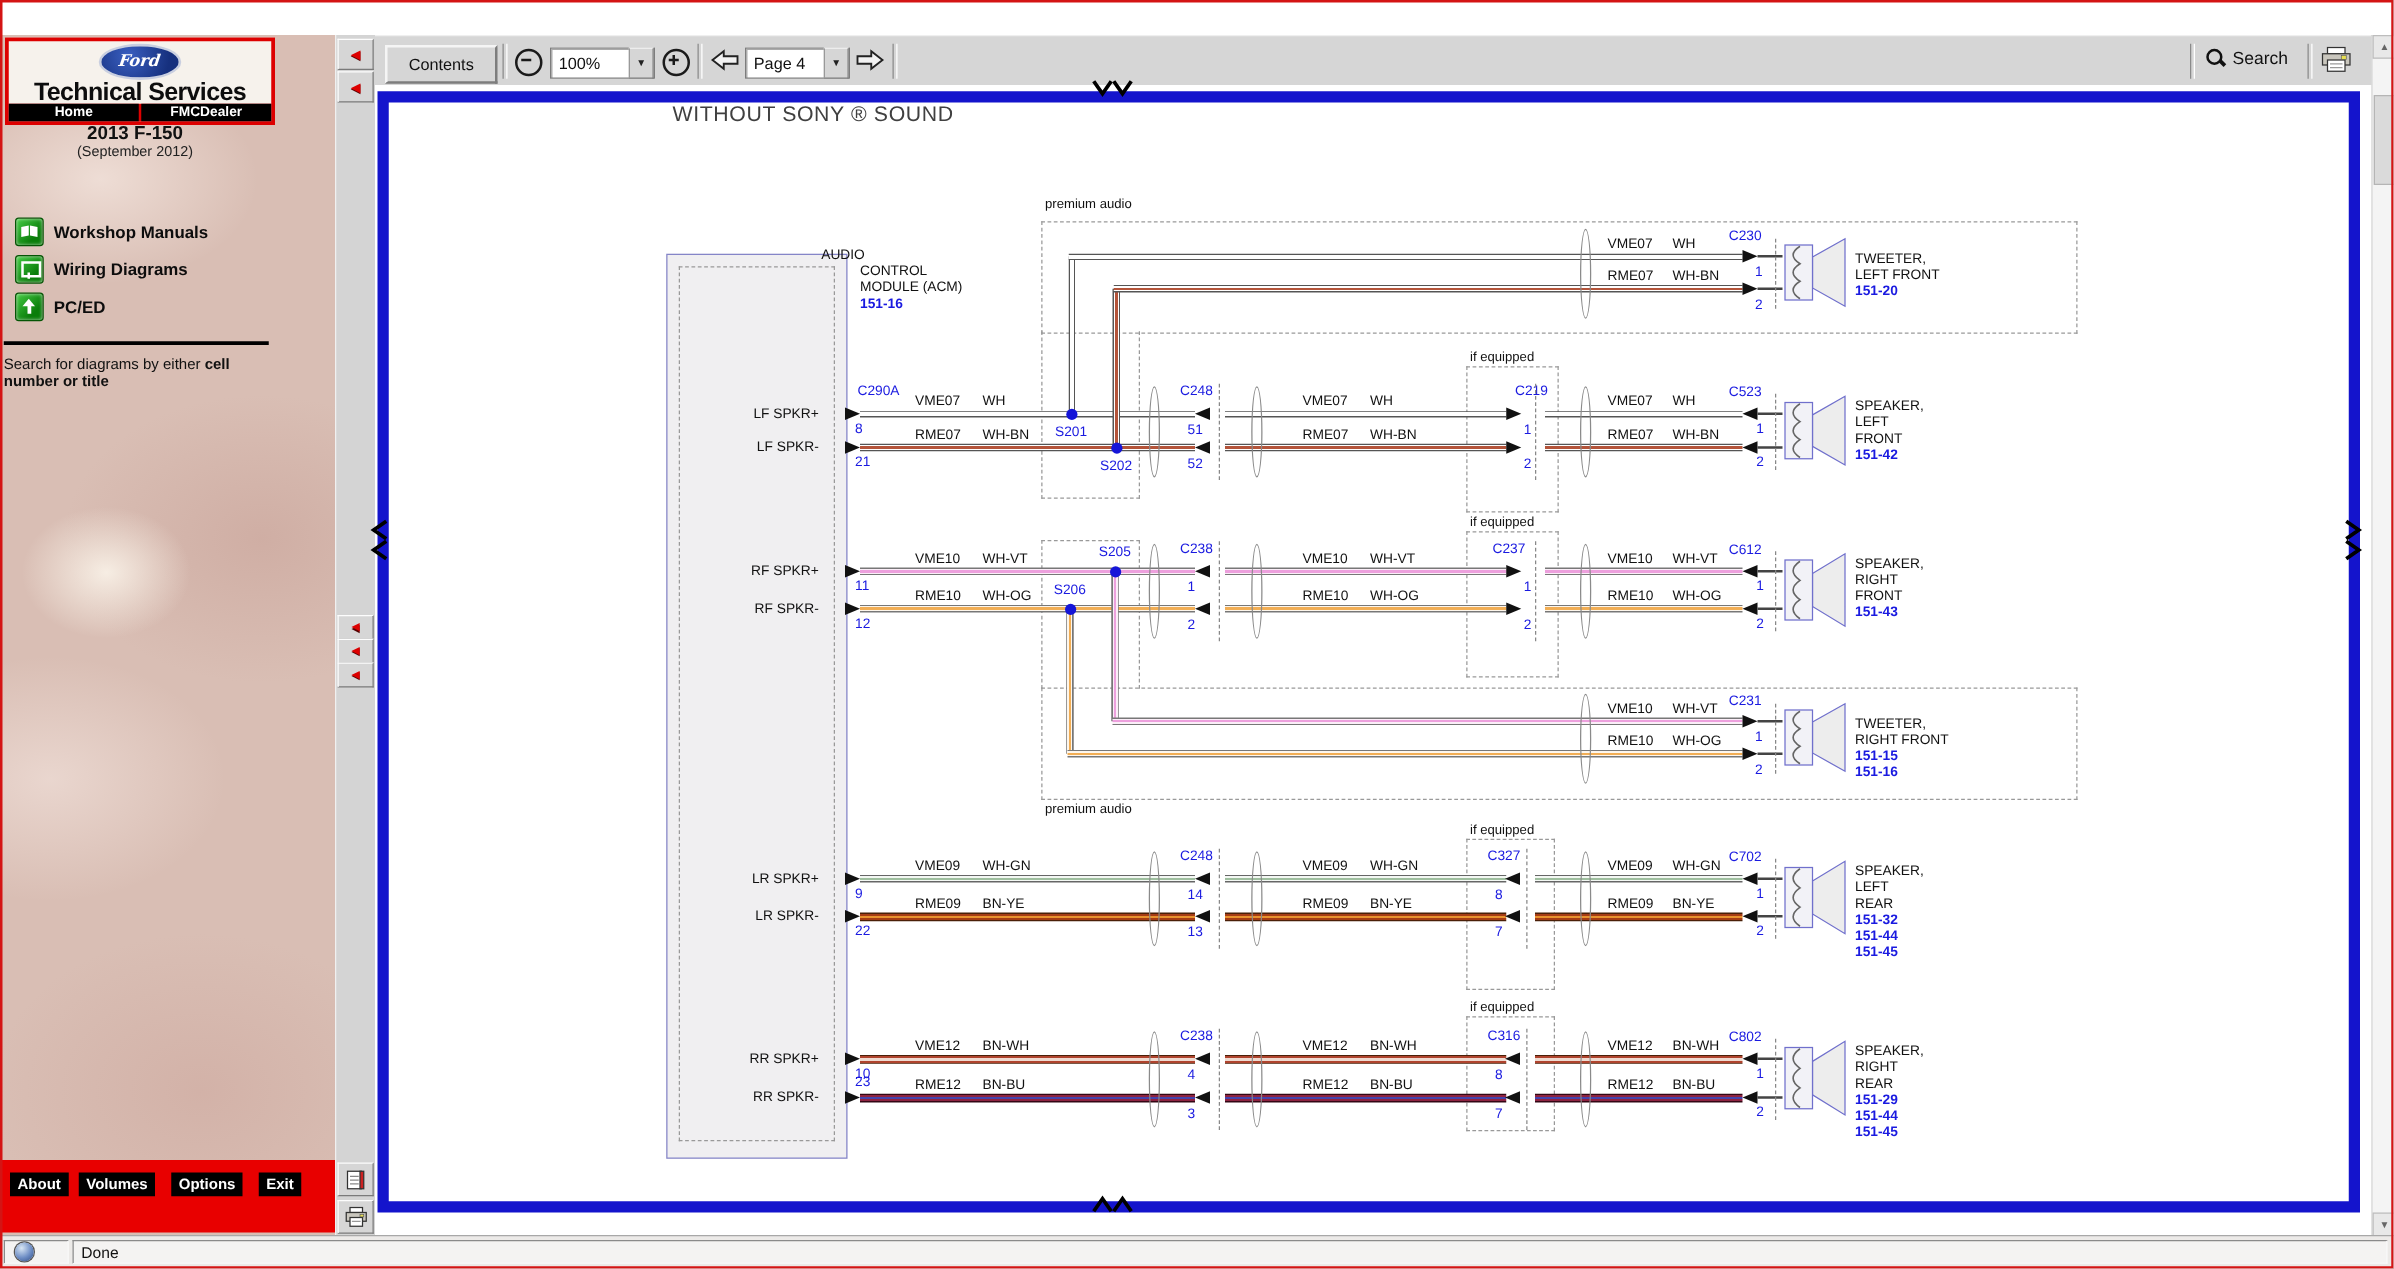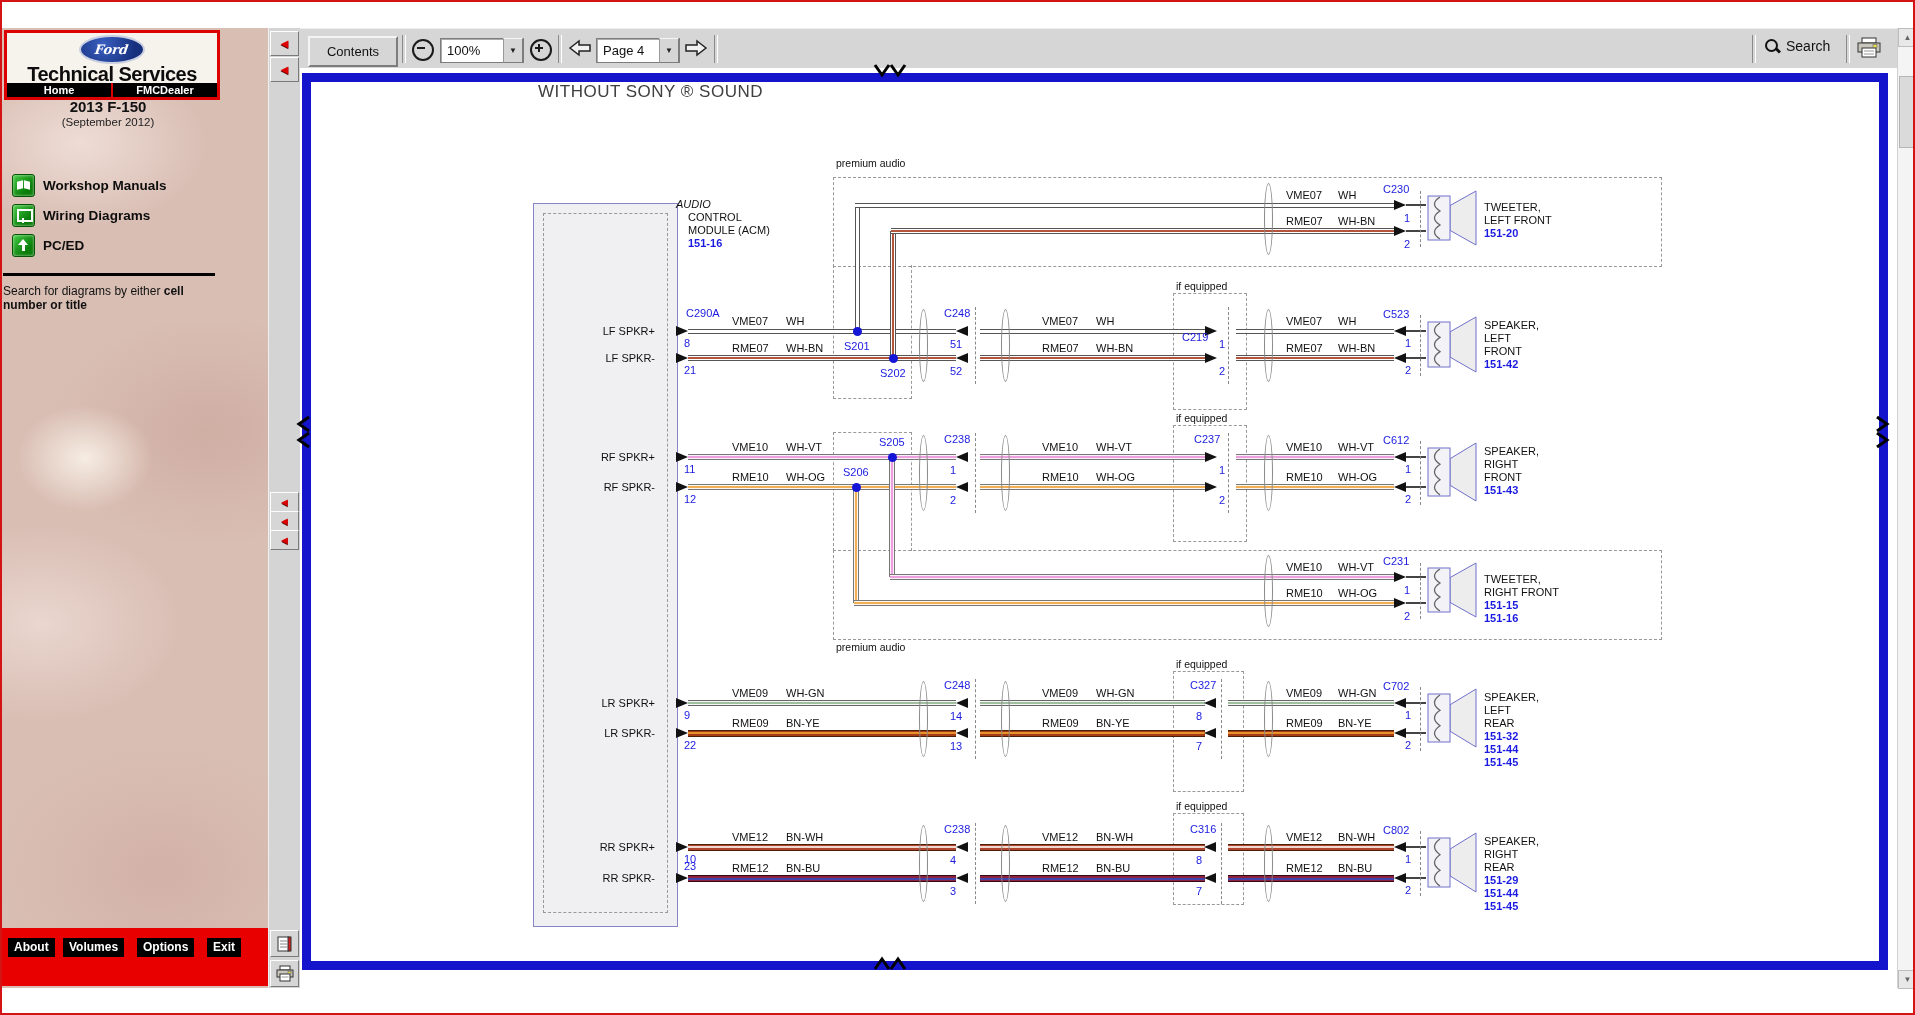--- a/index.html
+++ b/index.html
@@ -259,21 +259,21 @@
   <div id="diagram-title" class="abs">WITHOUT SONY ® SOUND</div>
   <div id="diagram-layer" class="abs" style="left:0;top:0;width:1915px;height:1015px;pointer-events:none;">
       <div class="abs dash-box" style="left: 833px; top: 177px; width: 827px; height: 88px;"></div>
       <div class="abs dash-box" style="left: 833px; top: 265px; width: 77px; height: 133px; border-top: none;"></div>
       <div class="abs dash-box" style="left: 833px; top: 432px; width: 77px; height: 118px; border-bottom: none;"></div>
       <div class="abs dash-box" style="left: 833px; top: 550px; width: 827px; height: 88px;"></div>
       <div class="abs dlabel" style="left: 836px; top: 157px; font-size: 10.5px;">premium audio</div>
       <div class="abs dlabel" style="left: 836px; top: 641px; font-size: 10.5px;">premium audio</div>
       <div class="abs " style="left: 533px; top: 203px; width: 143px; height: 722px; background: rgb(240, 239, 241); border: 1px solid rgb(133, 133, 200);"></div>
       <div class="abs dash-box" style="left: 543px; top: 213px; width: 123px; height: 698px;"></div>
-      <div class="abs dlabel" style="left: 676px; top: 198px; font-style: italic;">AUDIO</div>
+      <div class="abs dlabel" style="left: 657px; top: 198px;">AUDIO</div>
       <div class="abs dlabel" style="left: 688px; top: 211px;">CONTROL</div>
       <div class="abs dlabel" style="left: 688px; top: 224px;">MODULE (ACM)</div>
       <div class="abs dlabel dref" style="left: 688px; top: 237px;">151-16</div>
       <div class="abs dash-box" style="left: 1173px; top: 293px; width: 72px; height: 115px;"></div>
       <div class="abs dlabel" style="left: 1176px; top: 280px; font-size: 10.5px;">if equipped</div>
       <div class="abs dlabel" style="left: 560px; top: 325px; width: 95px; text-align: right;">LF SPKR+</div>
       <div class="abs arr arr-r" style="left: 676px; top: 326px;"></div>
       <div class="abs dlabel dblue" style="left: 684px; top: 337px;">8</div>
       <div class="abs " style="left: 688px; top: 329px; width: 268px; height: 5px; background: linear-gradient(rgb(85, 85, 85) 0px, rgb(85, 85, 85) 1px, rgb(255, 255, 255) 1px, rgb(255, 255, 255) 4px, rgb(85, 85, 85) 4px, rgb(85, 85, 85) 5px);"></div>
       <div class="abs dlabel" style="left: 732px; top: 315px;">VME07</div>
@@ -309,21 +309,21 @@
       <div class="abs dlabel" style="left: 1338px; top: 342px;">WH-BN</div>
       <div class="abs arr arr-l" style="left: 1394px; top: 353px;"></div>
       <div class="abs dlabel dblue" style="left: 1405px; top: 364px;">2</div>
       <div class="abs " style="left: 1406px; top: 357px; width: 20px; height: 2px; background: rgb(68, 68, 68);"></div>
       <div class="abs dlabel dblue" style="left: 686px; top: 307px;">C290A</div>
       <div class="abs dlabel dblue" style="left: 944px; top: 307px;">C248</div>
       <div class="abs dashv" style="left: 975px; top: 307px; height: 77px;"></div>
       <div class="abs hourglass" style="left: 919px; top: 309px; height: 71px;"></div>
       <div class="abs hourglass" style="left: 1001px; top: 309px; height: 71px;"></div>
       <div class="abs hourglass" style="left: 1264px; top: 309px; height: 71px;"></div>
-      <div class="abs dlabel dblue" style="left: 1182px; top: 307px; margin-top: 24px;">C219</div>
+      <div class="abs dlabel dblue" style="left: 1212px; top: 307px;">C219</div>
       <div class="abs dashv" style="left: 1228px; top: 307px; height: 77px;"></div>
       <div class="abs dlabel dblue" style="left: 1383px; top: 308px;">C523</div>
       <div class="abs dashv" style="left: 1420px; top: 315px; height: 61px;"></div>
       <div class="abs " style="left: 1425px; top: 313px; width: 54px; height: 63px;"><svg width="54" height="63" xmlns="http://www.w3.org/2000/svg">
     <polygon points="25,18.9 51,4 51,59 25,44.099999999999994" fill="#ededed" stroke="#7070cc"></polygon>
     <rect x="3" y="9" width="22" height="45" fill="#f2f2f7" stroke="#7070cc"></rect>
     <path d="M15 10 q-11 7.166666666666667 0 14.333333333333334 q-11 7.166666666666667 0 14.333333333333334 q-11 7.166666666666667 0 14.333333333333334" fill="none" stroke="#666" stroke-width="1.3"></path>
   </svg></div>
       <div class="abs dlabel" style="left: 1484px; top: 319px;">SPEAKER,</div>
       <div class="abs dlabel" style="left: 1484px; top: 332px;">LEFT</div>
@@ -577,15 +577,23 @@
       <div class="abs " style="left: 296px; top: 414px; width: 16px; height: 36px;"><svg width="16" height="36">
           <polyline points="13,3 3,10 13,17" fill="none" stroke="#000" stroke-width="3"></polyline>
           <polyline points="13,19 3,26 13,33" fill="none" stroke="#000" stroke-width="3"></polyline>
         </svg></div>
       <div class="abs " style="left: 1874px; top: 414px; width: 16px; height: 36px;"><svg width="16" height="36">
           <polyline points="3,3 13,10 3,17" fill="none" stroke="#000" stroke-width="3"></polyline>
           <polyline points="3,19 13,26 3,33" fill="none" stroke="#000" stroke-width="3"></polyline>
         </svg></div>
     </div>
 
+  <div id="statusbar" class="abs">
+    <div id="globe-panel" class="abs sunken">
+      <span id="globe-icon"></span>
+    </div>
+    <div id="done-panel" class="abs sunken">
+      <span id="status-text">Done</span>
+    </div>
+  </div>
 
   <div class="abs window-frame"></div>
 </div>
 
 </body></html>

